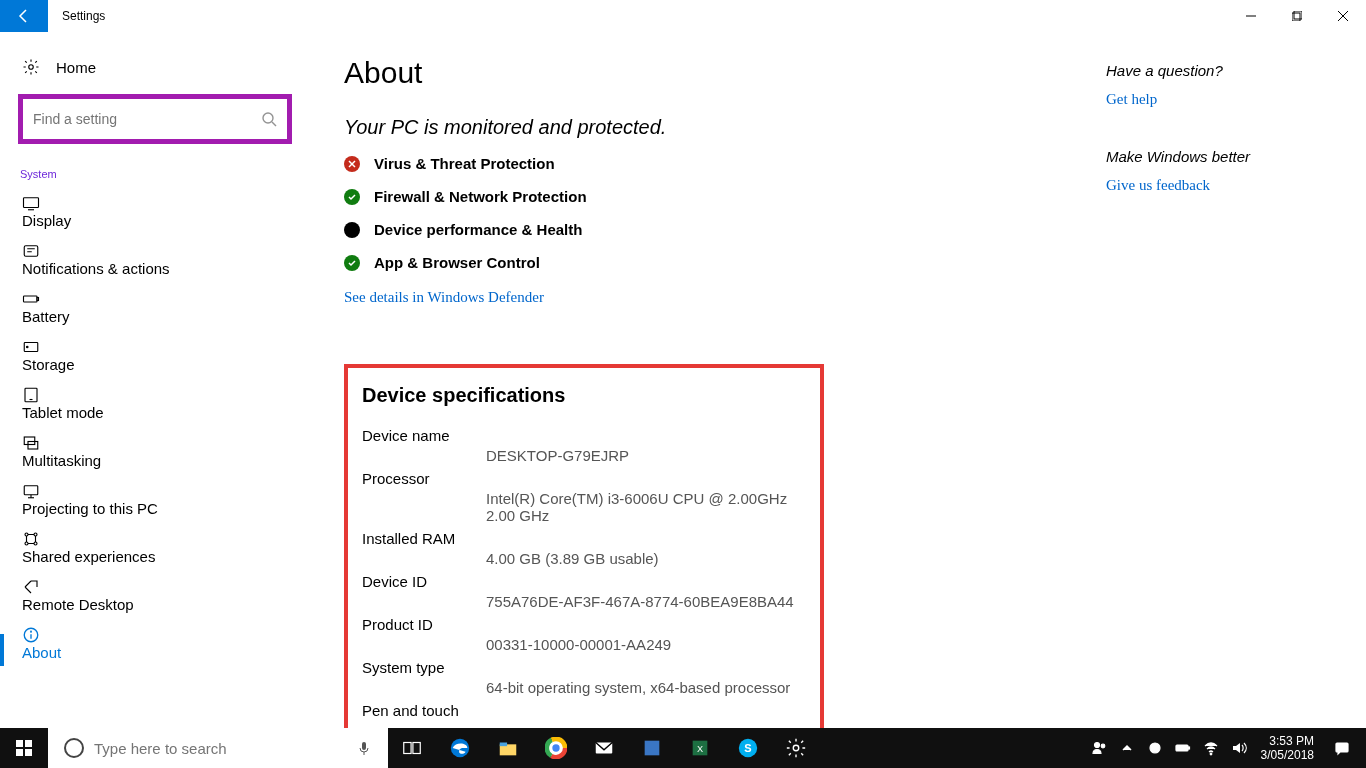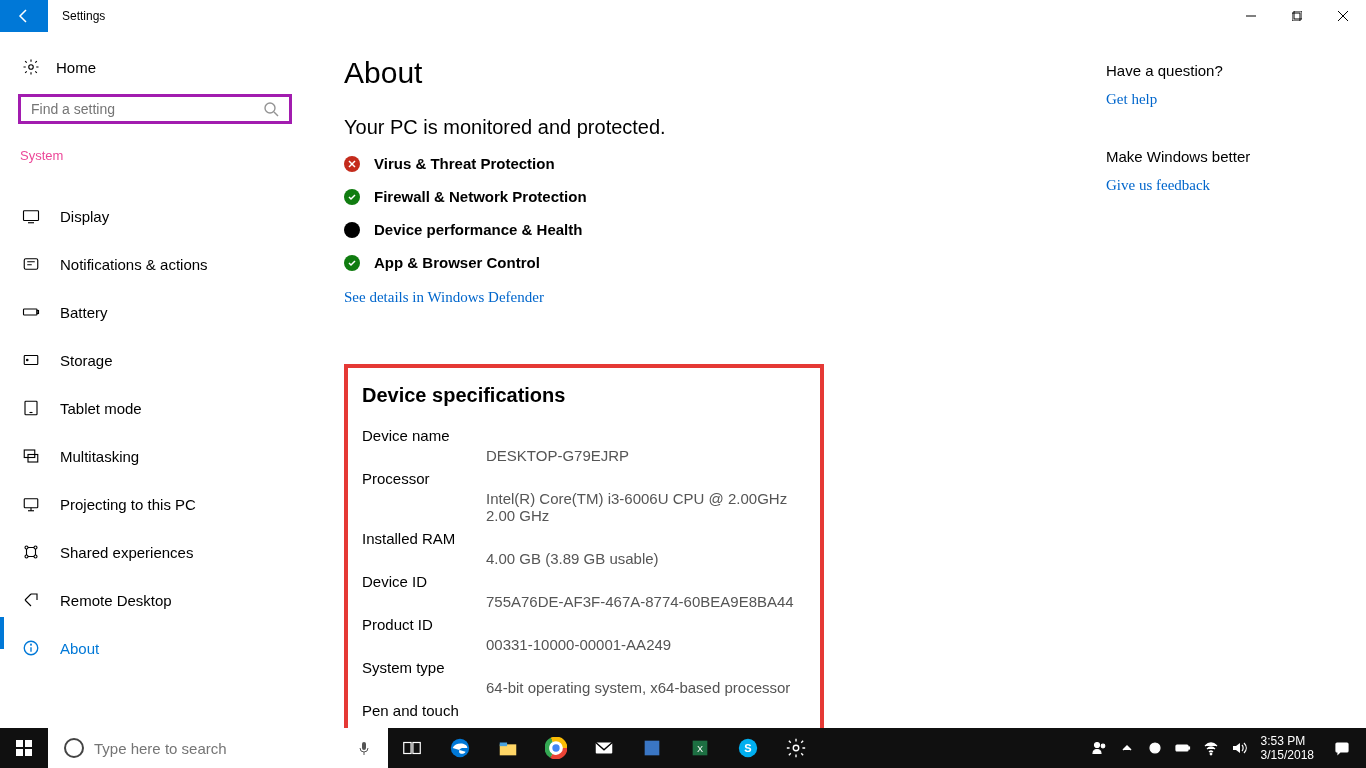--- a/index.html
+++ b/index.html
@@ -15,71 +15,71 @@
   .win-btn { width:46px; display:flex; align-items:center; justify-content:center; }
   .win-btn svg { width:10px; height:10px; stroke:#000; stroke-width:1; fill:none; }
 
   
   .body { display:flex; height: calc(100% - 32px - 40px); }
 
   
   .sidebar { width: 310px; padding: 14px 0 0 0; }
   .home-row { display:flex; align-items:center; padding: 12px 20px 18px 22px; font-size: 15px; cursor:default;text-align:right; }
   .home-row .gear-icon { width:18px; height:18px; margin-right: 16px; }
-  .search-box { margin: 0 18px 24px 18px; height: 30px; border:3px solid #a21caf; background:#fff; display:flex; align-items:center; padding:0 10px; }
+  .search-box { margin: 0 18px 24px 18px; height: 50px; border:5px solid #a21caf; background:#fff; display:flex; align-items:center; padding:0 10px; }
   .search-box input { flex:1; border:none; outline:none; font-size:14px; color:#555; background:transparent; }
   .search-box .mag { width:16px; height:16px; opacity:.7; }
-  .group-header { padding: 0 20px 14px 20px; font-size: 13px; color:#ec4899; }
+  .group-header { padding: 0 20px 14px 20px; font-size: 11px; color:#6d28d9; }
   .nav { list-style:none; }
-  .nav li { display:flex; align-items:flex-end; height:48px; padding: 0 20px 0 22px; font-size:15px; color:#000; cursor:default; }
+  .nav li { display:flex; align-items:flex-start; height:48px; padding: 0 20px 0 22px; font-size:15px; color:#000; cursor:default;flex-direction:column; }
   .nav li .nav-icon { width:18px; height:18px; margin-right:20px; flex-shrink:0; }
   .nav li.active { color:#0078d7; position:relative; }
   .nav li.active::before { content:""; position:absolute; left:0; top:8px; bottom:8px; width:4px; background:#0078d7; }
   .nav li.active .nav-icon { stroke:#0078d7; }
 
   
   .main { flex:1; padding: 24px 40px 0 34px; overflow:auto; position:relative; }
   .page-title { font-size: 30px; font-weight: 400; margin-bottom: 26px; }
-  .sub-heading { font-size: 20px; margin-bottom: 16px; }
+  .sub-heading { font-size: 20px; margin-bottom: 16px; font-style: italic; }
   .protection-list { list-style:none; margin-bottom: 10px; }
   .protection-list li { display:flex; align-items:center; font-size:15px; font-weight:600; color:#000; margin: 6px 0 16px 0; }
   .status-dot { width:16px; height:16px; border-radius:50%; margin-right: 14px; display:inline-flex; align-items:center; justify-content:center; flex-shrink:0; }
   .status-dot.bad { background:#c42b1c; }
   .status-dot.good { background:#107c10; }
   .status-dot.neutral { background:#000; }
   .status-dot svg { width:10px; height:10px; fill:#fff; }
   .link { color:#0066cc; font-size:15px; display:inline-block; margin-top:2px; cursor:default;font-family:Liberation Serif, serif; }
 
   .highlight-box { border:4px solid #e53935; margin-top: 58px; padding: 16px 14px 20px 14px; width: 480px; }
   .section-title { font-size: 20px; font-weight:700; margin-bottom: 20px; }
   .spec-row { display:flex; font-size:15px; margin-bottom: 6px; align-items:flex-start; }
   .spec-row .label { width: 124px; color:#000; flex-shrink:0; }
   .spec-row .value { color:#555;margin-top:20px; }
   .rename-btn { display:inline-block; margin-top: 22px; background:#ccc; border:none; padding: 8px 14px; font-size:15px; font-family:inherit; }
 
   
   .right-rail { width: 260px; padding: 30px 20px 0 0; }
   .right-rail .rr-block { margin-bottom: 40px; }
-  .right-rail .rr-head { font-size:15px; color:#000; margin-bottom: 10px; }
+  .right-rail .rr-head { font-size:15px; color:#000; margin-bottom: 10px; font-style: italic; }
 
   
   .taskbar { position:absolute; left:0; right:0; bottom:0; height:40px; background:#101010; display:flex; align-items:center; color:#fff; }
   .start-btn { width:48px; height:100%; display:flex; align-items:center; justify-content:center; }
   .start-btn svg { width:16px; height:16px; fill:#fff; }
   .search-task { height:100%; width:340px; background:#fff; display:flex; align-items:center; padding:0 16px; }
   .search-task .cortana { width:20px; height:20px; border:2px solid #444; border-radius:50%; margin-right:10px; }
   .search-task input { flex:1; border:none; outline:none; font-size:15px; color:#666; background:transparent; }
   .search-task .mic { width:16px; height:16px; fill:#555; }
   .task-icons { display:flex; height:100%; }
   .task-icon { width:48px; display:flex; align-items:center; justify-content:center; }
   .task-icon svg { width:22px; height:22px; }
   .tray { margin-left:auto; display:flex; align-items:center; height:100%; padding-right:4px; }
   .tray .tray-item { padding: 0 6px; display:flex; align-items:center; height:100%; }
   .tray svg { width:16px; height:16px; fill:#fff; }
-  .clock { padding: 0 8px; font-size:12px; line-height:1.2; color:#fff; }
+  .clock { padding: 0 8px; font-size:12px; text-align:right; line-height:1.2; color:#fff; }
   .notif { width:40px; display:flex; align-items:center; justify-content:center; }
 
   svg { display:block; }
 </style>
 </head>
 <body>
 
 <div class="titlebar">
   <div class="back-btn">
     <svg viewBox="0 0 16 16">
@@ -395,21 +395,21 @@
         </svg>
       </div>
     <div class="tray-item">
         <svg viewBox="0 0 16 16" fill="#fff">
           <polygon points="2,6 5,6 9,3 9,13 5,10 2,10"></polygon>
           <path d="M11 5c1.5 1.5 1.5 4.5 0 6M13 3c3 3 3 7 0 10" fill="none" stroke="#fff" stroke-width="1.2"></path>
         </svg>
       </div>
     <div class="clock">
       <div>3:53 PM</div>
-      <div>3/15/2018</div>
+      <div>3/05/2018</div>
     </div>
     <div class="notif">
         <svg viewBox="0 0 16 16" fill="none" stroke="#fff" stroke-width="1.2">
           <rect x="2" y="3" width="12" height="9" rx="1"></rect>
           <path d="M6 12l-2 2v-2"></path>
         </svg>
       </div>
   </div>
 </div>
 

